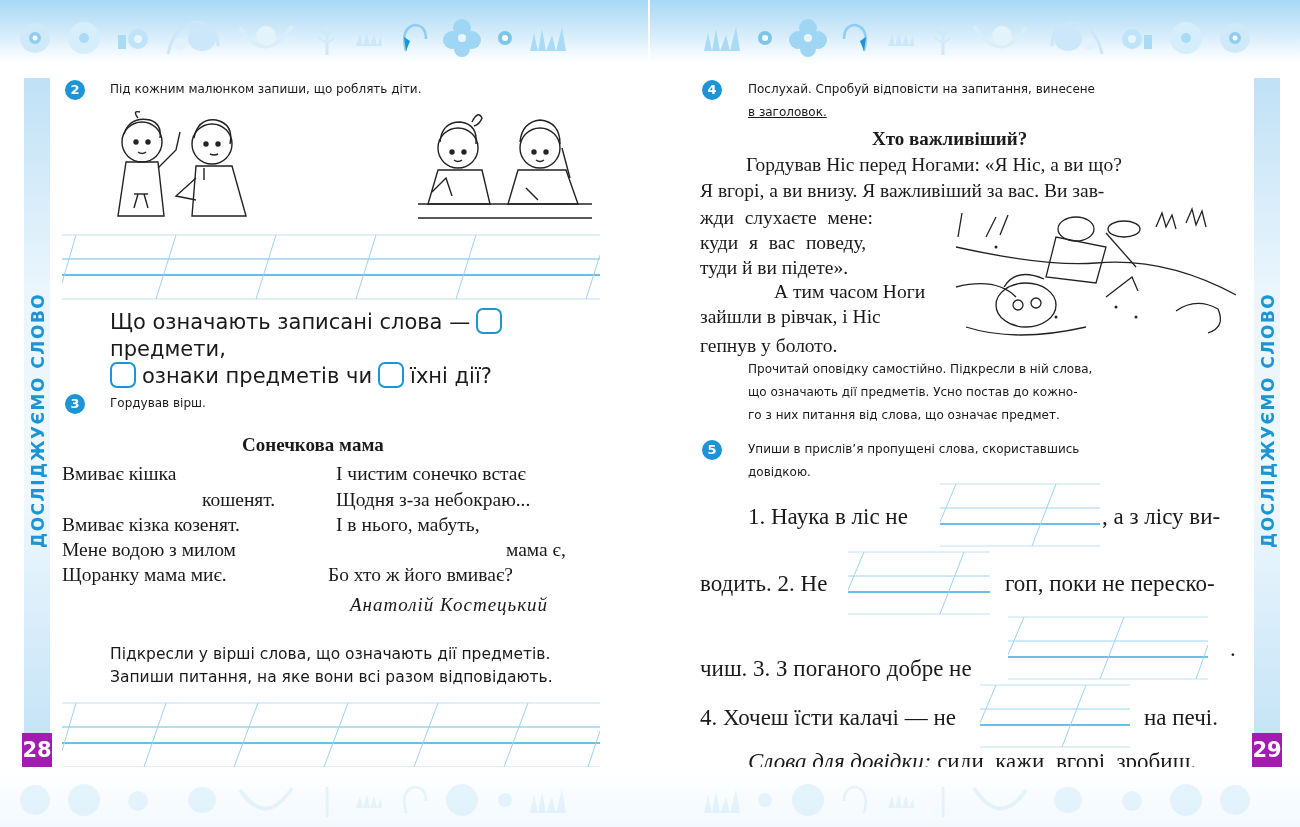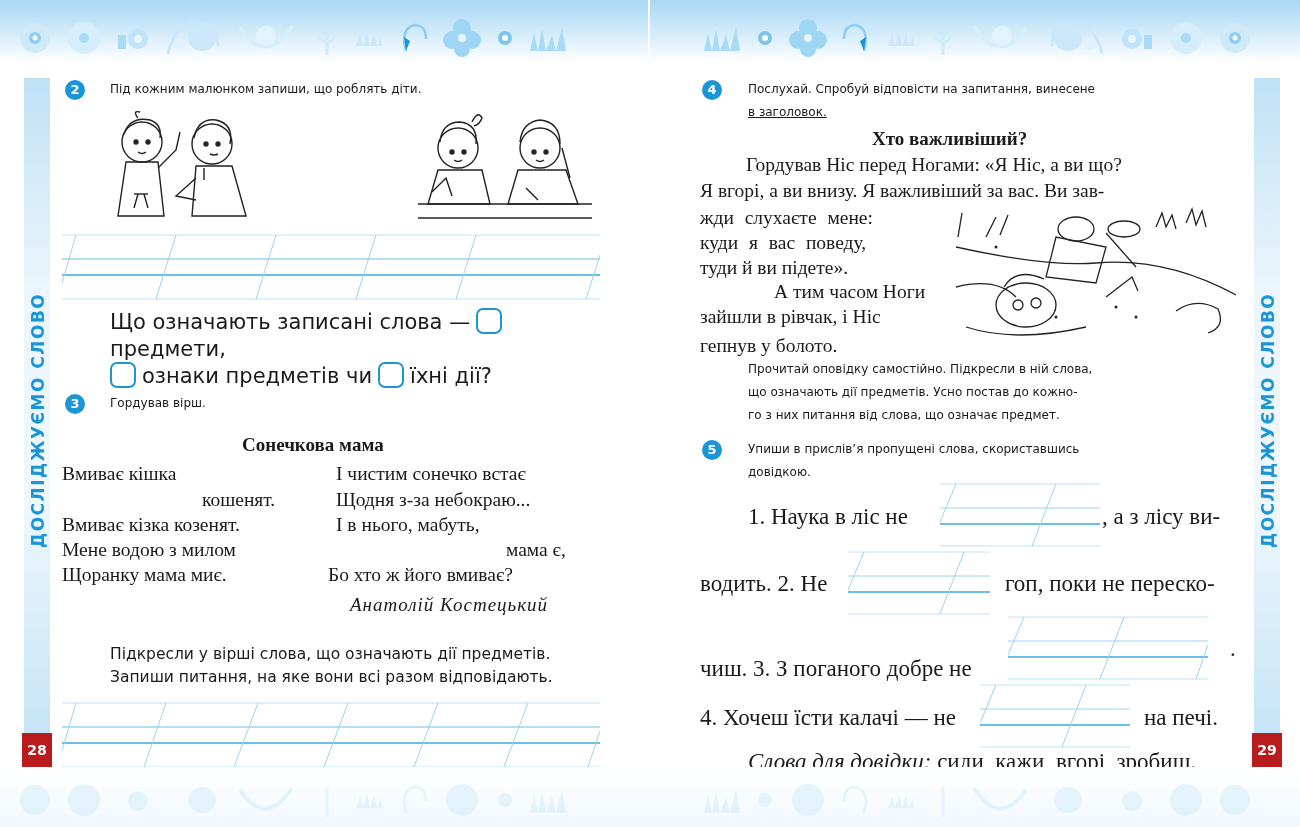--- a/index.html
+++ b/index.html
@@ -22,22 +22,22 @@
 
   .side-bar { position: absolute; width: 26px; top: 78px; height: 690px;
     background: linear-gradient(#bfe1f6 0%, #eaf5fc 30%, #f0f8fd 60%, #bfe1f6 100%); }
   .left .side-bar { left: 24px; }
   .right .side-bar { left: 604px; }
   .side-label { position: absolute; white-space: nowrap; color: #1b95d5; font-weight: bold;
     font-size: 17px; letter-spacing: 1.5px; transform: rotate(-90deg); transform-origin: left top;
     font-family: "DejaVu Sans", sans-serif; }
   .left .side-label { left: 28px; top: 548px; }
   .right .side-label { left: 608px; top: 548px; }
-  .page-num { position: absolute; width: 30px; height: 34px; background: #b91c1c; color: #fff;
-    font-weight: bold; font-size: 14px; text-align: center; line-height: 34px; }
+  .page-num { position: absolute; width: 30px; height: 34px; background: #a21caf; color: #fff;
+    font-weight: bold; font-size: 21px; text-align: center; line-height: 34px; }
   .left .page-num { left: 22px; top: 733px; }
   .right .page-num { left: 602px; top: 733px; }
 
   .task-num { position: absolute; width: 20px; height: 20px; border-radius: 50%; background: #1b95d5;
     color: #fff; font-size: 13px; font-weight: bold; text-align: center; line-height: 20px; }
   .instr { position: absolute; font-family: "DejaVu Sans", sans-serif; font-size: 12px; line-height: 23px; color: #1a1a1a; }
 
   .serif { font-family: "Liberation Serif", "DejaVu Serif", serif; }
   .poem-title { position: absolute; font-weight: bold; font-size: 19px; }
   .poem-line { position: absolute; font-size: 19.5px; white-space: nowrap; }

